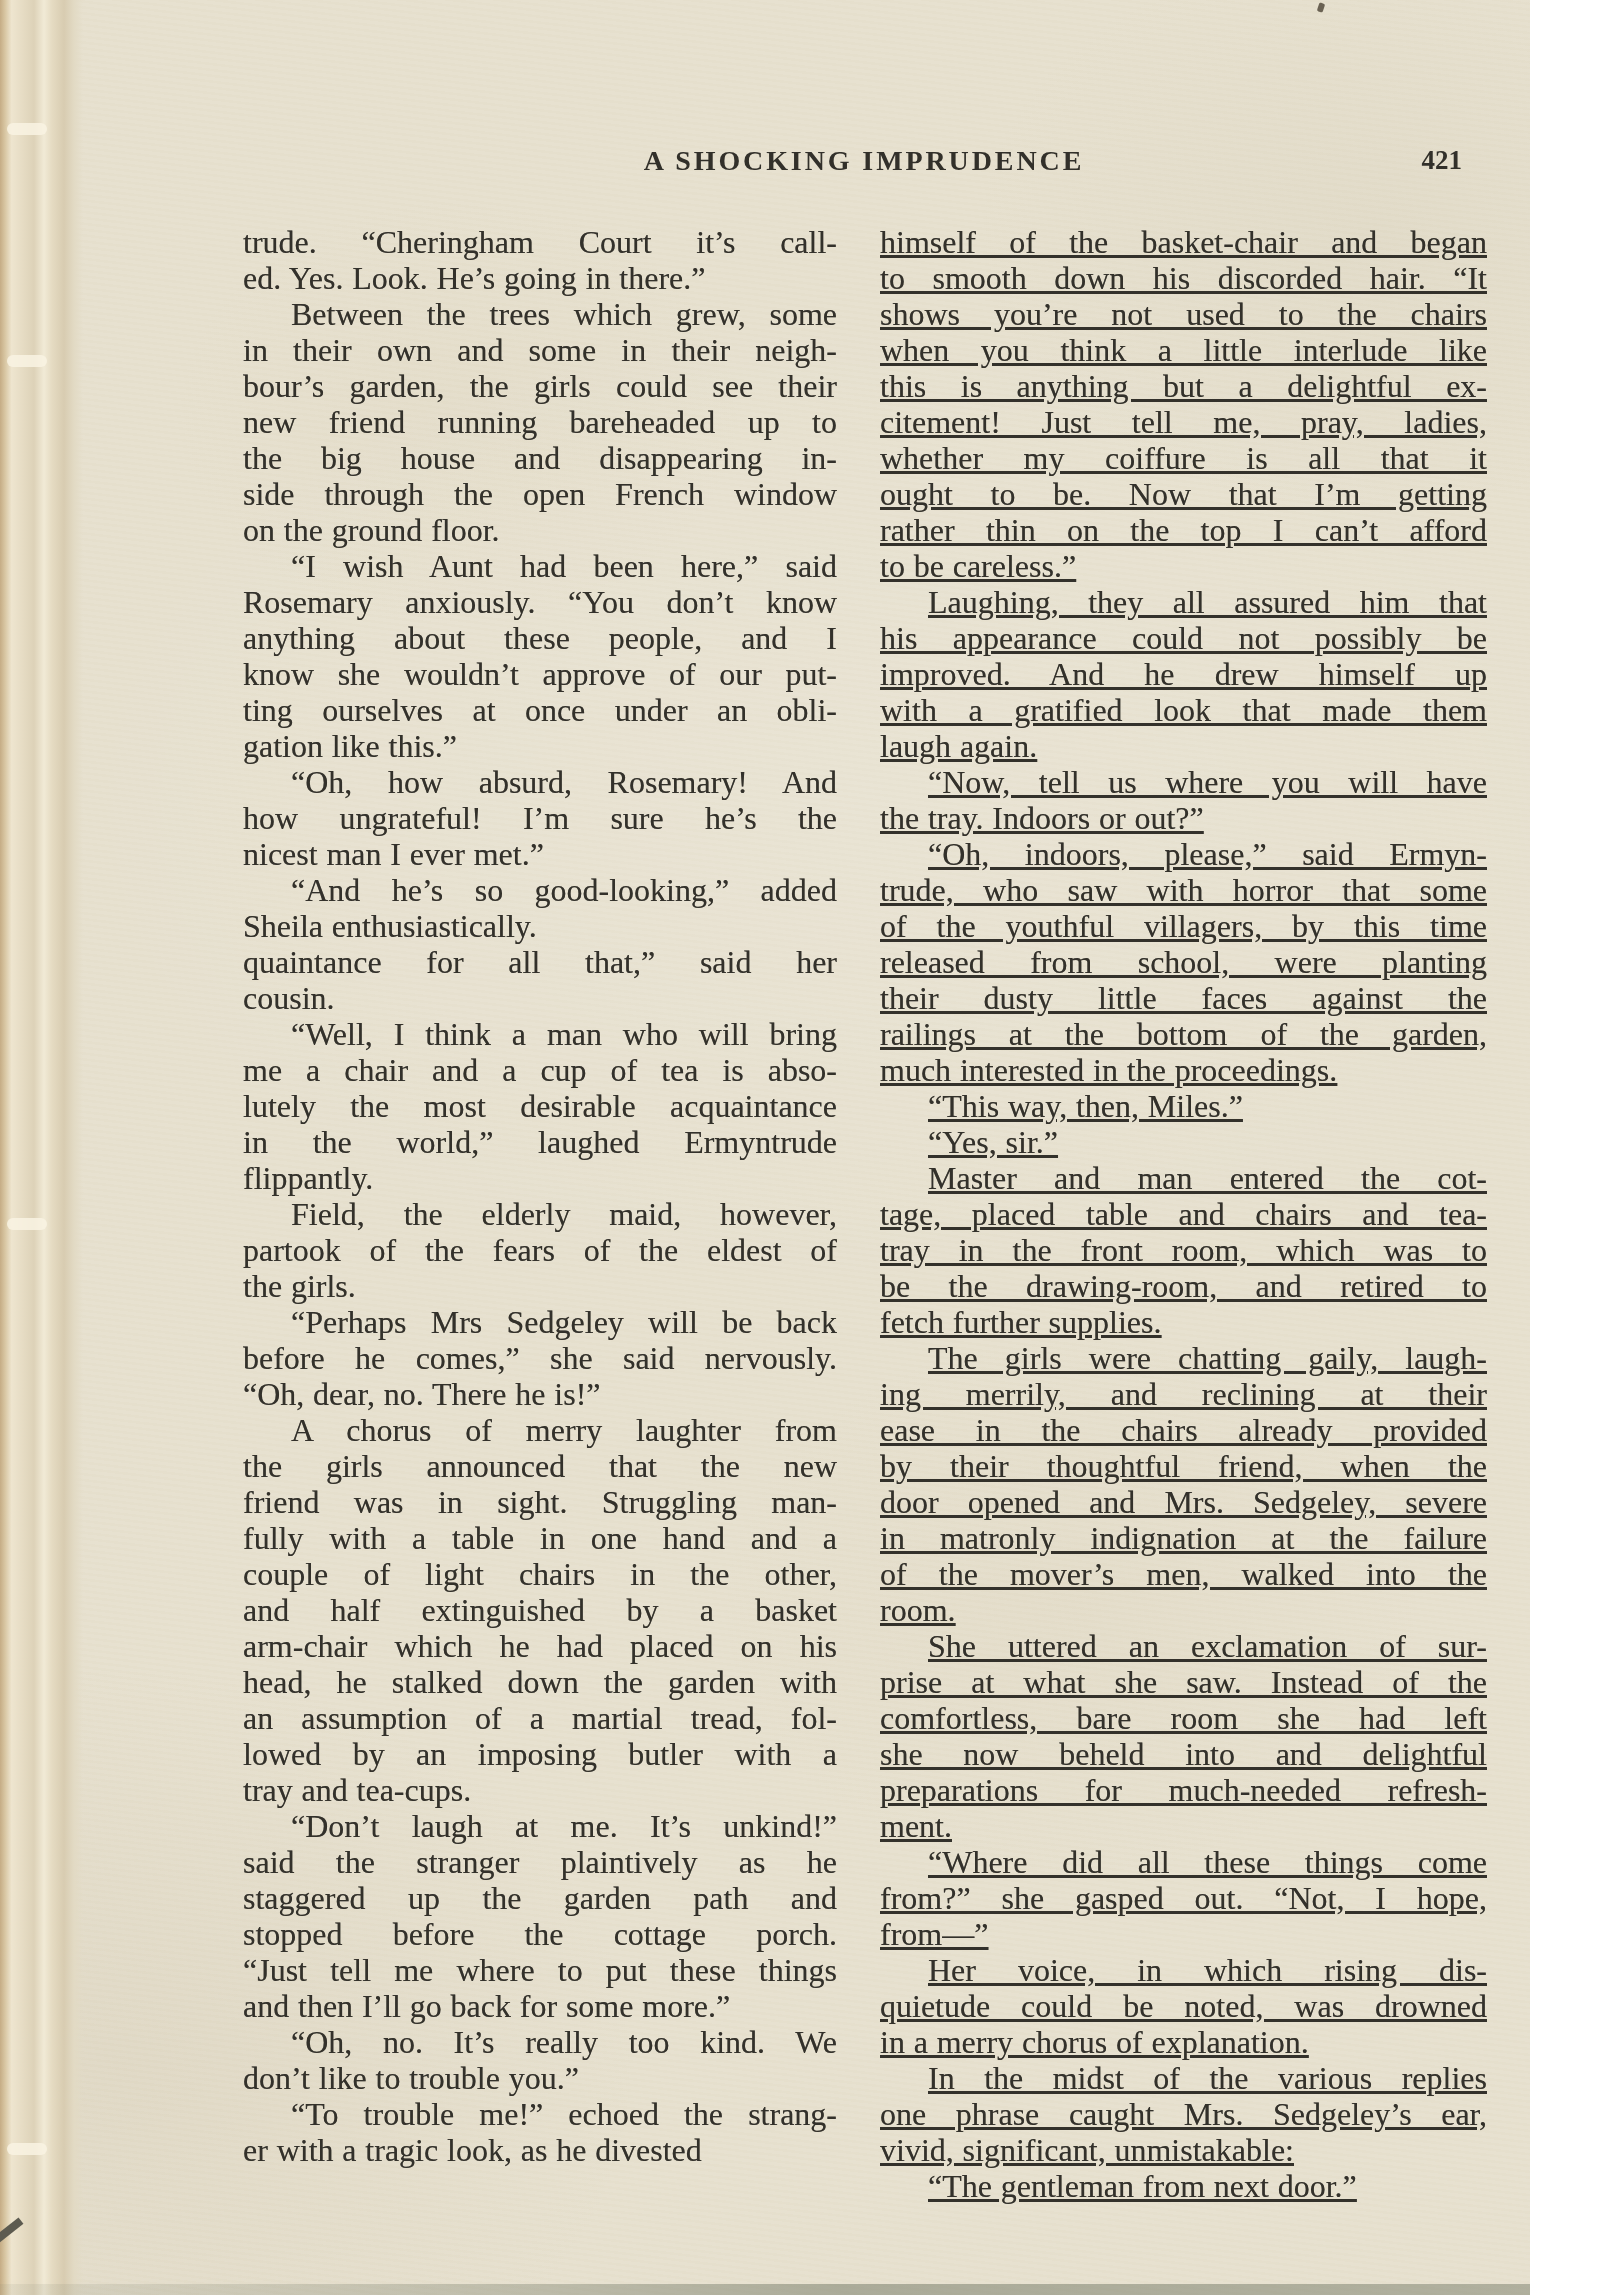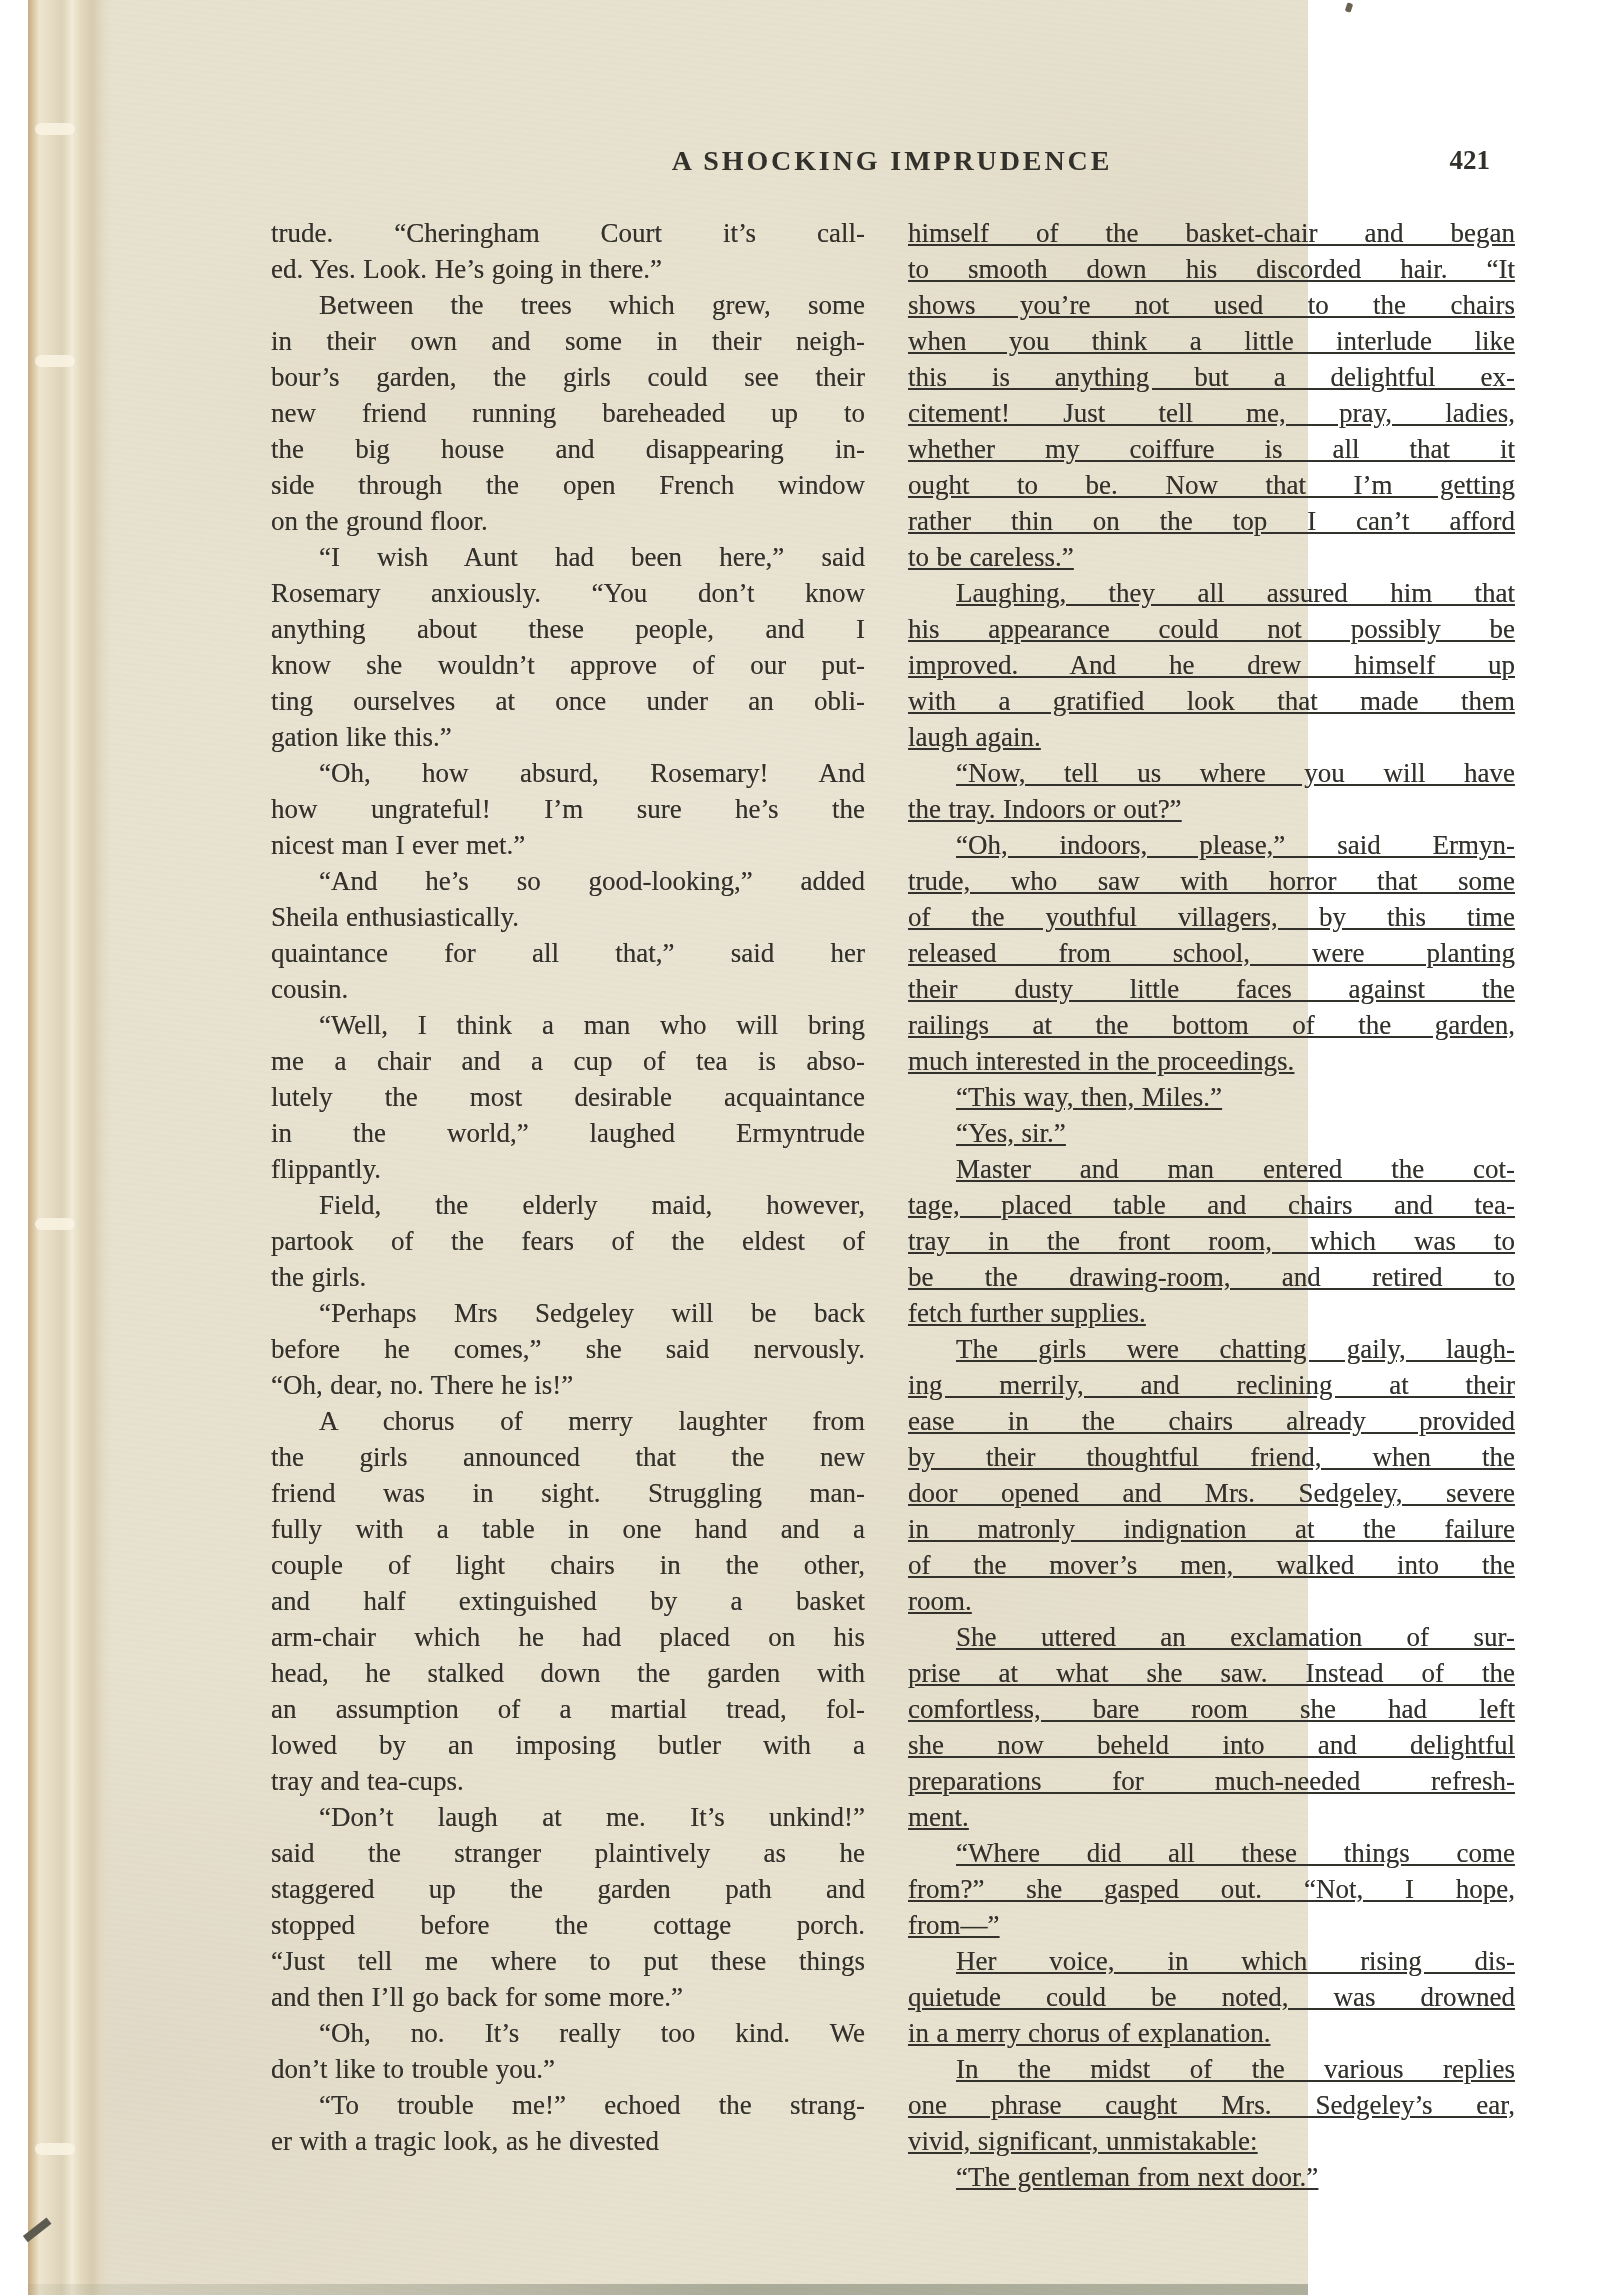--- a/index.html
+++ b/index.html
@@ -6,32 +6,31 @@
     margin: 0;
     padding: 0;
     width: 1602px;
     height: 2295px;
     overflow: hidden;
     font-family: "Liberation Serif", serif;
   }
 
   .page {
     position: relative;
-    width: 1280px;
+    width: 1530px;
     height: 2295px;
     background-color: #e7e1cf;
     background-image:
       radial-gradient(1162px 747px at 55% 35%, rgba(255,255,255,0.10), rgba(255,255,255,0) 70%),
       radial-gradient(747px 581px at 8% 90%, rgba(150,130,95,0.08), rgba(150,130,95,0) 70%),
       radial-gradient(581px 415px at 90% 10%, rgba(160,150,120,0.07), rgba(160,150,120,0) 70%),
       radial-gradient(415px 315px at 30% 18%, rgba(185,165,125,0.05), rgba(185,165,125,0) 70%),
       radial-gradient(515px 398px at 70% 70%, rgba(175,155,115,0.05), rgba(175,155,115,0) 70%),
       repeating-linear-gradient(7deg, rgba(160,140,100,0.022) 0 2.5px, rgba(255,255,255,0.015) 2.5px 5.8px);
     color: #33312b;
-    margin-left: 28px;
   }
 
   
   .gutter {
     position: absolute;
     left: 0; top: 0;
     width: 83px; height: 100%;
     background: linear-gradient(90deg,
       #c5ac85 0px, #d8c6a2 5px, #eee5cf 11.6px, #e6dcc4 22.4px,
       #ddd2b8 34px, #f1ead6 44px, #e5dbc2 52px, #d8ccb1 64px,
@@ -67,22 +66,22 @@
     right: 23px;
     font-size: 27px;
     font-weight: bold;
     line-height: 43px;
     color: #32302a;
     text-align: right;
   }
 
   .col {
     position: absolute;
-    top: 215px;
-    font-size: 27px;
+    top: 224px;
+    font-size: 32px;
     word-spacing: 0.8px;
     text-shadow: 0 0 0.4px rgba(47,45,40,0.55);
   }
   .col-left  { left: 243px;  width: 594px; }
   .col-right { left: 880px; width: 607px; text-decoration: underline; }
 
   .para { margin: 0; }
   .line {
     height: 36px;
     line-height: 36px;

